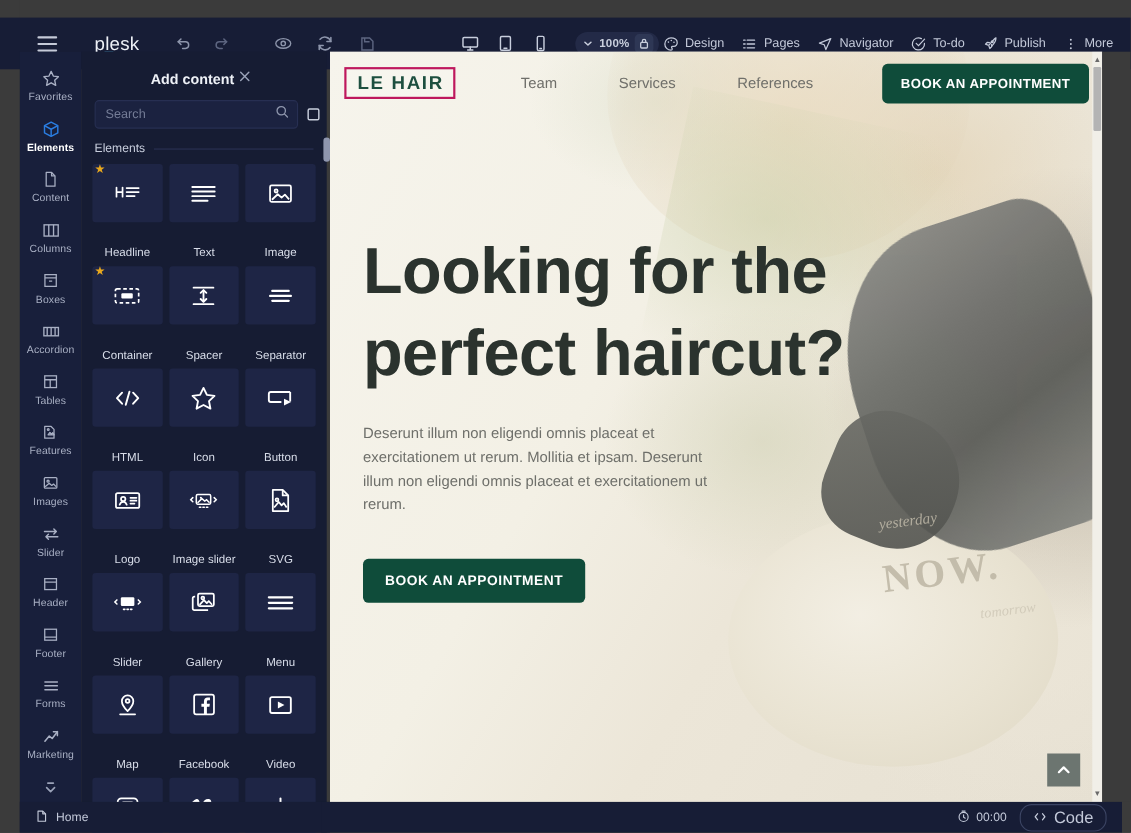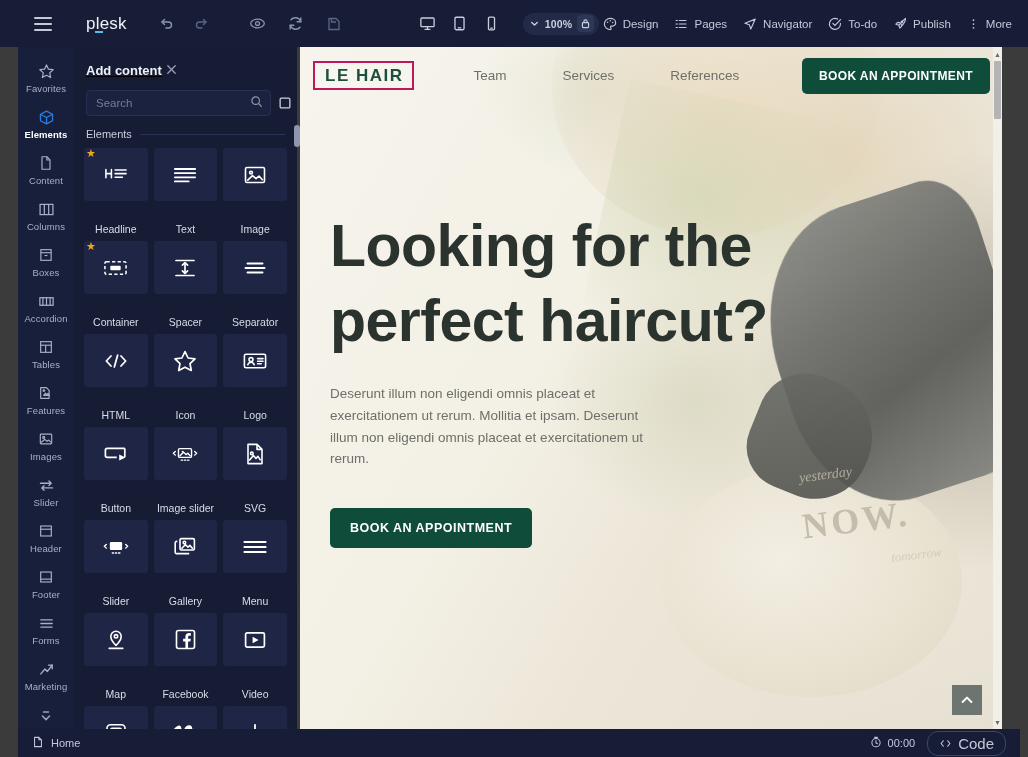--- a/index.html
+++ b/index.html
@@ -9,21 +9,21 @@
     font-family: "Liberation Sans", sans-serif;
     -webkit-font-smoothing: antialiased;
   }
   .app {
     position: relative; width: 1028px; height: 757px;
     background: #3b3b3b;
   }
 
   
   .topbar {
-    position: absolute; left: 0; top: 0; width: 1028px; height: 47px;
+    position: absolute; left: 0; top: 16px; width: 1028px; height: 47px;
     background: #171d36;
     display: flex; align-items: center;
   }
   .hamburger {
     width: 42px; margin-left: 22px; display: flex; align-items: center; justify-content: center;
     cursor: pointer;
   }
   .hamburger span {
     display: block; width: 18px; height: 2px; background: #c5cad8; border-radius: 1px;
   }
@@ -86,23 +86,22 @@
   .ricon { height: 18px; display: flex; align-items: center; justify-content: center; }
   .rail-more { height: 34px; display: flex; align-items: center; justify-content: center; color: #9aa2b8; cursor: pointer; }
 
   
   .panel {
     position: absolute; left: 74px; top: 47px; width: 223px; height: 710px;
     background: #161c33;
     border-top: none;
   }
   .panel-head {
-    display: flex; align-items: center; justify-content: flex-start;
+    display: flex; align-items: center; justify-content: center;
     padding: 14px 14px 0 12px;
-    text-decoration: underline;
   }
   .panel-title { color: #eef1f7; font-size: 13px; font-weight: 700; }
   .panel-close { color: #9aa2b8; cursor: pointer; font-size: 15px; line-height: 1; padding: 2px 3px; }
   .search-row { display: flex; align-items: center; gap: 7px; padding: 10px 12px 0 12px; }
   .search-box {
     flex: 1; height: 26px; background: #1b2240; border: 1px solid #272f52; border-radius: 4px;
     display: flex; align-items: center; padding: 0 7px 0 9px;
   }
   .search-box input {
     flex: 1; background: transparent; border: none; outline: none;
@@ -669,39 +668,39 @@
         <div class="tile-box">
           <svg width="24" height="23" viewBox="0 0 24 23" fill="none" stroke="currentColor" stroke-width="1.7" stroke-linejoin="round">
               <polygon points="12,2.6 15.1,9 22,9.9 17,14.7 18.3,21.5 12,18.2 5.7,21.5 7,14.7 2,9.9 8.9,9"></polygon>
             </svg>
         </div>
         <div class="tile-label">Icon</div>
       </div>
 
       <div class="tile">
         <div class="tile-box">
+          <svg width="26" height="20" viewBox="0 0 26 20" fill="none" stroke="currentColor" stroke-width="1.7" stroke-linejoin="round">
+              <path d="M21.8 4.4H4.2a1.8 1.8 0 0 0-1.8 1.8v5.4a1.8 1.8 0 0 0 1.8 1.8h9.6"></path>
+              <path d="M21.8 4.4v8.6"></path>
+              <polygon points="16.2,10.4 22.6,13.4 16.2,16.6" fill="currentColor" stroke="none"></polygon>
+            </svg>
+        </div>
+        <div class="tile-label">Button</div>
+      </div>
+
+      <div class="tile">
+        <div class="tile-box">
           <svg width="26" height="20" viewBox="0 0 26 20" fill="none" stroke="currentColor" stroke-width="1.6" stroke-linecap="round">
               <rect x="2.4" y="3.2" width="21.2" height="13.6" rx="1.6"></rect>
               <circle cx="9" cy="8.6" r="2"></circle>
               <path d="M5.8 13.8c.6-1.7 1.8-2.6 3.2-2.6s2.6.9 3.2 2.6"></path>
               <path d="M15.6 7.6h5.4M15.6 10.2h5.4M15.6 12.8h3.6"></path>
             </svg>
         </div>
         <div class="tile-label">Logo</div>
-      </div>
-
-      <div class="tile">
-        <div class="tile-box">
-          <svg width="26" height="20" viewBox="0 0 26 20" fill="none" stroke="currentColor" stroke-width="1.7" stroke-linejoin="round">
-              <path d="M21.8 4.4H4.2a1.8 1.8 0 0 0-1.8 1.8v5.4a1.8 1.8 0 0 0 1.8 1.8h9.6"></path>
-              <path d="M21.8 4.4v8.6"></path>
-              <polygon points="16.2,10.4 22.6,13.4 16.2,16.6" fill="currentColor" stroke="none"></polygon>
-            </svg>
-        </div>
-        <div class="tile-label">Button</div>
       </div>
 
       <div class="tile">
         <div class="tile-box">
           <svg width="28" height="20" viewBox="0 0 30 20" fill="none" stroke="currentColor" stroke-width="1.5" stroke-linecap="round">
               <rect x="8" y="4.2" width="14" height="9.4" rx="1.3"></rect>
               <polyline points="9.6,12 13.4,8.2 16.2,10.6 18,9.2 20.4,11.8"></polyline>
               <circle cx="12.4" cy="7.4" r="1" fill="currentColor" stroke="none"></circle>
               <path d="M4.6 7.2 2.6 9.2l2 2"></path>
               <path d="M25.4 7.2l2 2-2 2"></path>

